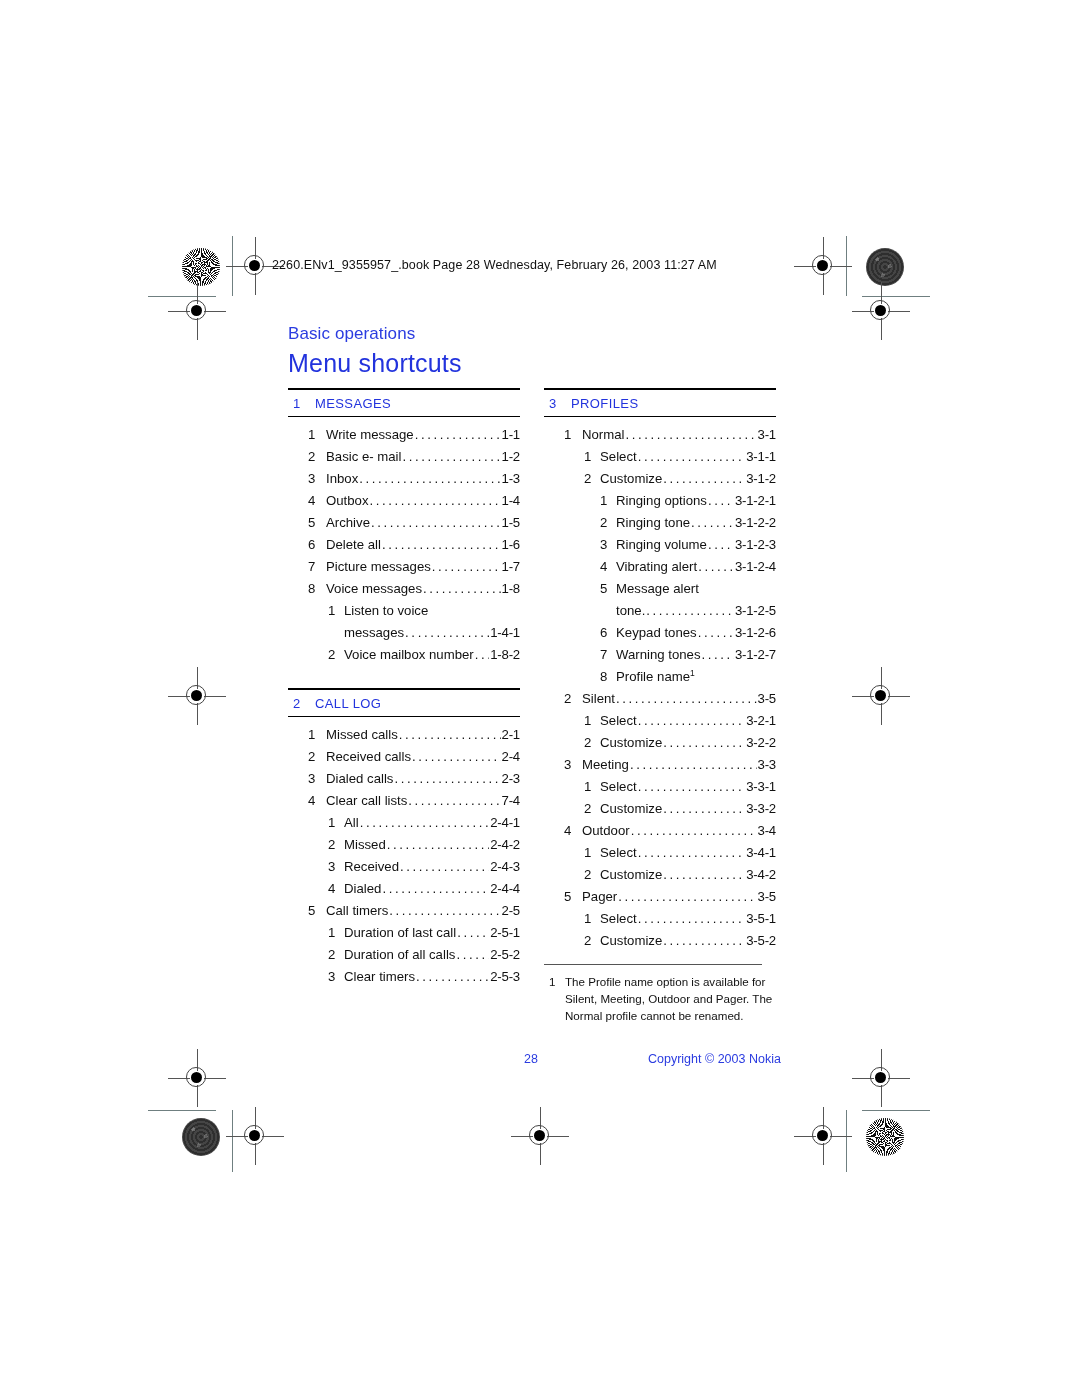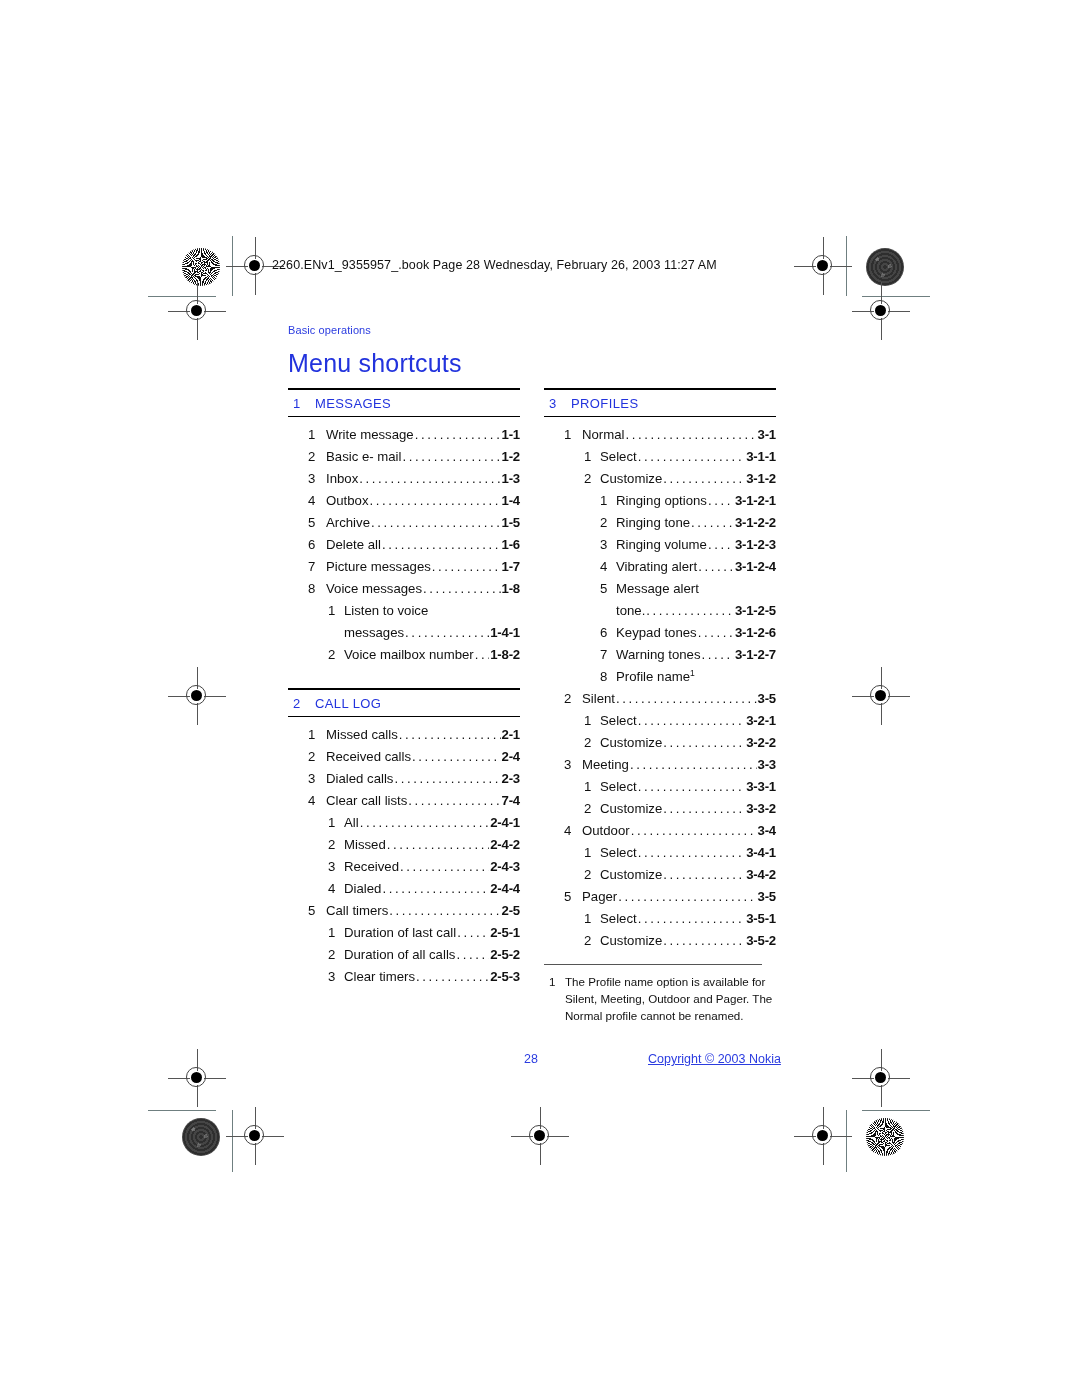--- a/index.html
+++ b/index.html
@@ -84,21 +84,21 @@
     color: #111;
     white-space: nowrap;
     letter-spacing: .1px;
   }
 
   
   .running-head {
     position: absolute;
     left: 288px;
     top: 324px;
-    font-size: 11px;
+    font-size: 17px;
     color: #2b3ce0;
     letter-spacing: .1px;
   }
   .page-title {
     position: absolute;
     left: 288px;
     top: 349px;
     font-size: 25px;
     color: #2233dd;
     letter-spacing: .2px;
@@ -148,21 +148,21 @@
   .row .label { flex: none; }
   .row .leader {
     flex: 1 1 auto;
     overflow: hidden;
     white-space: nowrap;
     margin: 0 1px;
     letter-spacing: 2.6px;
     color: #111;
     min-width: 6px;
   }
-  .row .pagenum { flex: none; letter-spacing: -.2px; font-weight: bold; }
+  .row .pagenum { flex: none; letter-spacing: -.2px; }
 
   
   .lvl1 { padding-left: 20px; }
   .lvl1 .num { width: 18px; }
   .lvl2 { padding-left: 40px; }
   .lvl2 .num { width: 16px; }
   .lvl3 { padding-left: 56px; }
   .lvl3 .num { width: 16px; }
 
   .row.cont { white-space: nowrap; }
@@ -196,21 +196,20 @@
     font-size: 12.5px;
     color: #2b3ce0;
   }
   .copyright {
     position: absolute;
     left: 648px;
     top: 1052px;
     font-size: 12.5px;
     color: #2b3ce0;
     white-space: nowrap;
-    text-decoration: underline;
   }
 </style>
 </head>
 <body>
 
 <div>
 
   <div class="trimline trim-v" style="left:232px; top:236px; height:60px;"></div>
   <div class="trimline trim-v" style="left:232px; top:1110px; height:62px;"></div>
   <div class="trimline trim-v" style="left:846px; top:236px; height:60px;"></div>

